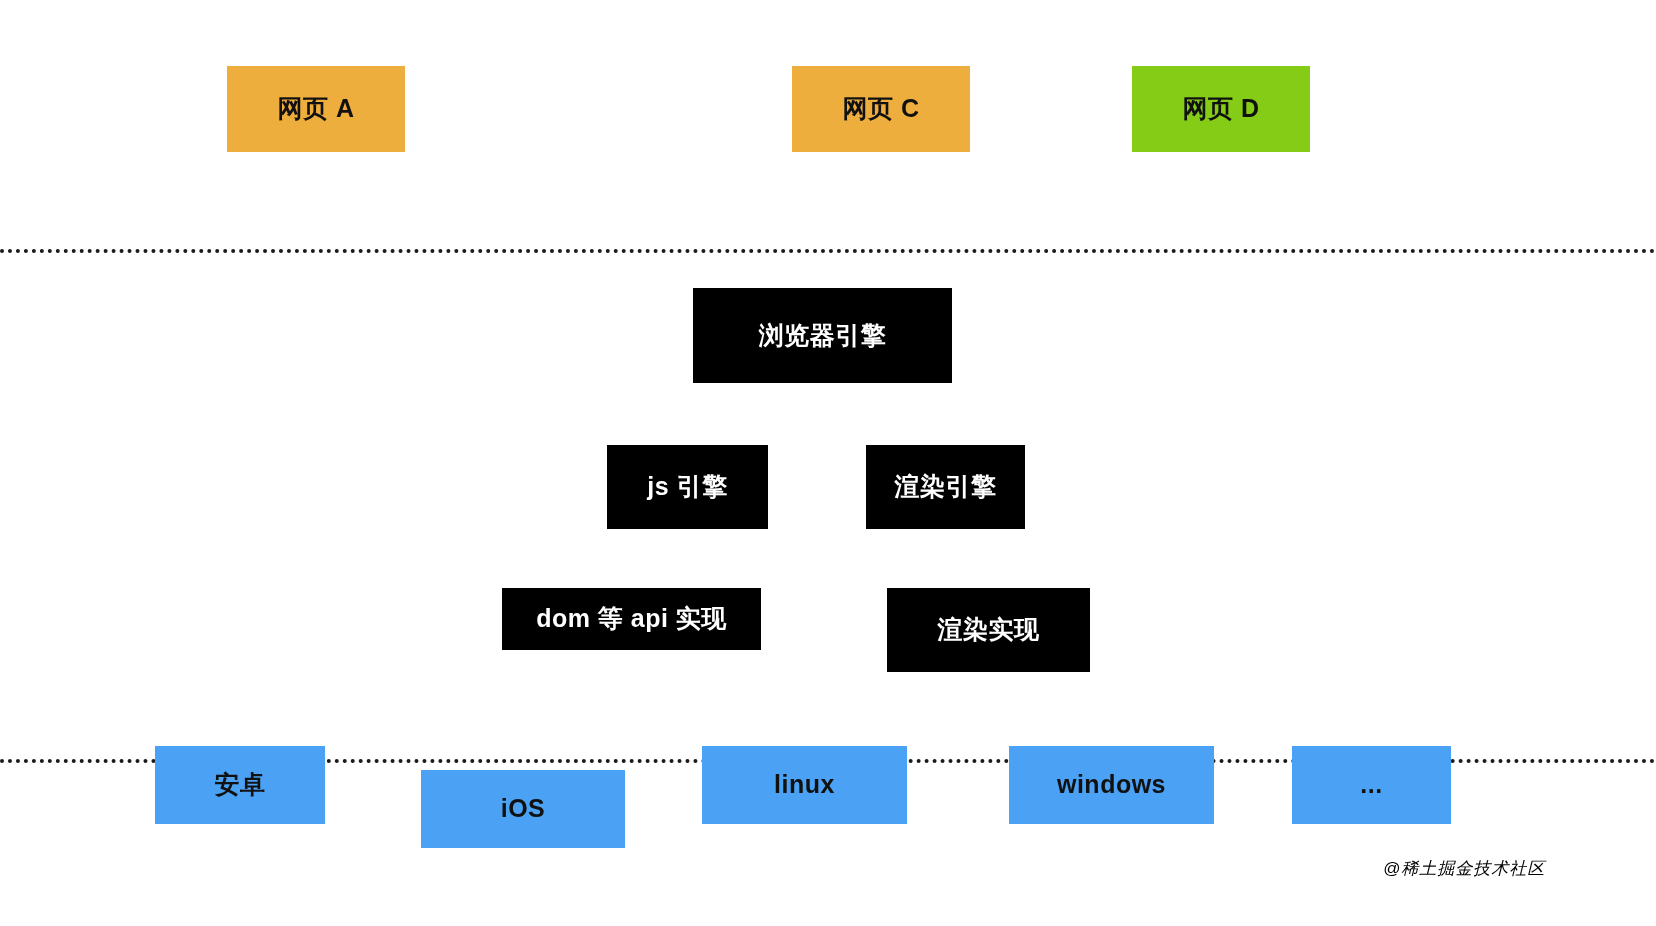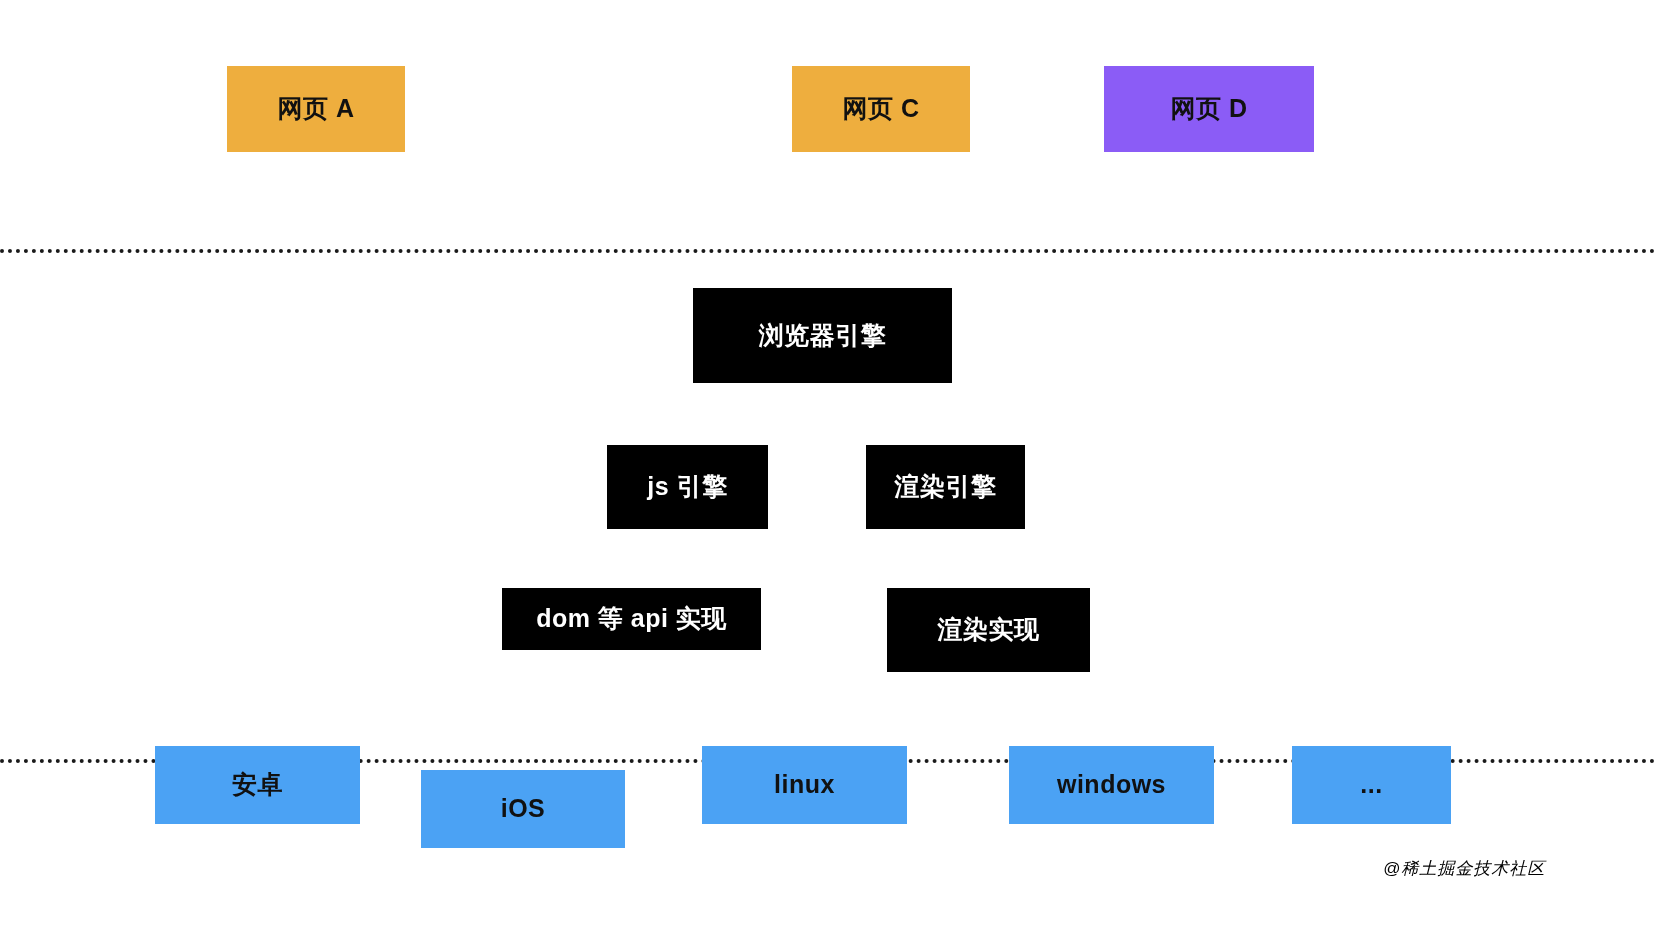--- a/index.html
+++ b/index.html
@@ -59,33 +59,33 @@
     white-space: nowrap;
   }
 </style>
 </head>
 <body>
 
 <div id="canvas" style="background: rgb(255, 255, 255);">
 
   <div class="node web" style="left: 199px; top: 66px; width: 178px; height: 86px; background: rgb(238, 174, 62); margin-left: 28px;">网页 A</div>
   <div class="node web" style="left: 792px; top: 66px; width: 178px; height: 86px; background: rgb(238, 174, 62);">网页 C</div>
-  <div class="node web" style="left: 1104px; top: 66px; width: 210px; height: 86px; background: #8b5cf6;">网页 D</div>
+  <div class="node web" style="left: 1132px; top: 66px; width: 178px; height: 86px; background: #84cc16;">网页 D</div>
 
   <div class="divider" style="top: 249px; border-top-color: rgb(26, 26, 26);"></div>
 
   <div class="node engine" style="left: 693px; top: 288px; width: 259px; height: 95px; background: rgb(0, 0, 0);">浏览器引擎</div>
   <div class="node engine" style="left: 607px; top: 445px; width: 161px; height: 84px; background: rgb(0, 0, 0);">js 引擎</div>
   <div class="node engine" style="left: 866px; top: 445px; width: 159px; height: 84px; background: rgb(0, 0, 0);">渲染引擎</div>
   <div class="node engine" style="left: 502px; top: 588px; width: 259px; height: 62px; background: rgb(0, 0, 0);">dom 等 api 实现</div>
   <div class="node engine" style="left: 887px; top: 588px; width: 203px; height: 84px; background: rgb(0, 0, 0);">渲染实现</div>
 
   <div class="divider" style="top: 759px; border-top-color: rgb(26, 26, 26);"></div>
 
-  <div class="node os" style="left: 155px; top: 746px; width: 205px; height: 78px; background: rgb(75, 162, 244);">安卓</div>
+  <div class="node os" style="left: 155px; top: 746px; width: 170px; height: 78px; background: rgb(75, 162, 244);">安卓</div>
   <div class="node os" style="left: 421px; top: 746px; width: 204px; height: 78px; background: rgb(75, 162, 244); margin-top: 24px;">iOS</div>
   <div class="node os" style="left: 702px; top: 746px; width: 205px; height: 78px; background: rgb(75, 162, 244);">linux</div>
   <div class="node os" style="left: 1009px; top: 746px; width: 205px; height: 78px; background: rgb(75, 162, 244);">windows</div>
   <div class="node os" style="left: 1292px; top: 746px; width: 159px; height: 78px; background: rgb(75, 162, 244);">...</div>
 
   <div class="watermark" style="left: 1383px; top: 857px; color: #000000; font-style: italic;">@稀土掘金技术社区</div>
 
 </div>
 
 </body></html>

